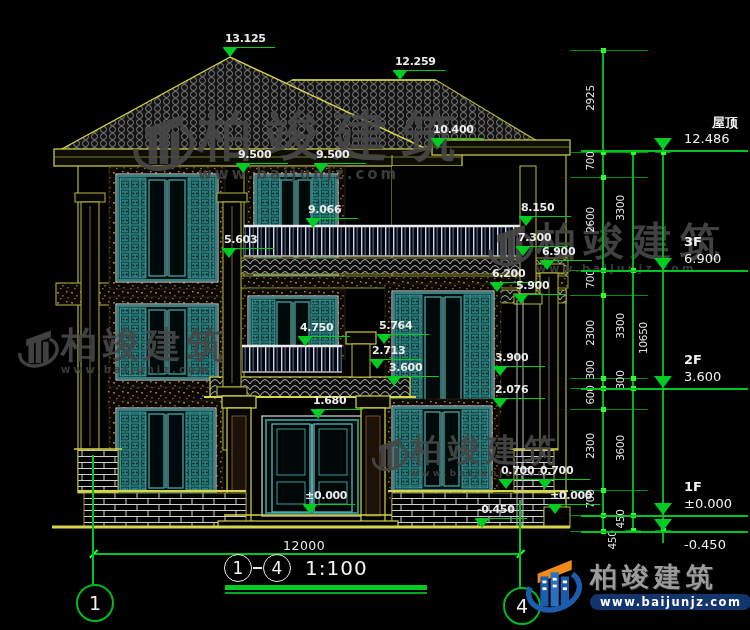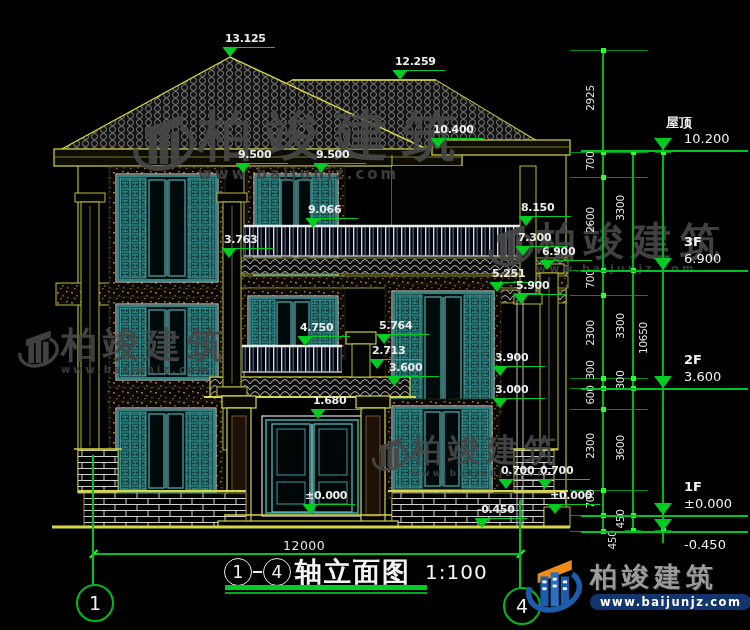--- a/index.html
+++ b/index.html
@@ -388,22 +388,22 @@
       <div class="tickln" style="left: 655px; width: 16px; top: 152px;"></div>
       <div class="tickdot" style="left: 660.5px; top: 150px;"></div>
       <div class="tickln" style="left: 655px; width: 16px; top: 530px;"></div>
       <div class="tickdot" style="left: 660.5px; top: 528px;"></div>
       <div class="chlab" style="left: 613px; top: 332px;">10650</div>
     </div>
   <div class="layer" id="levels-layer">
       <div class="lv">
         <div class="ln" style="left: 581px; top: 150px; width: 167px;"></div>
         <div class="tri" style="left: 654px; top: 138px;"></div>
-        <div class="nm" style="left: 666px; top: 114px;">屋顶</div>
-        <div class="vl" style="left: 684px; top: 131px;">10.200</div>
+        <div class="nm" style="left: 712px; top: 114px;">屋顶</div>
+        <div class="vl" style="left: 684px; top: 131px;">12.486</div>
       </div>
       <div class="lv">
         <div class="ln" style="left: 581px; top: 270px; width: 167px;"></div>
         <div class="tri" style="left: 654px; top: 258px;"></div>
         <div class="nm" style="left: 684px; top: 234px;">3F</div>
         <div class="vl" style="left: 684px; top: 251px;">6.900</div>
       </div>
       <div class="lv">
         <div class="ln" style="left: 581px; top: 388px; width: 167px;"></div>
         <div class="tri" style="left: 654px; top: 376px;"></div>
@@ -459,31 +459,31 @@
   <div class="tx">8.150</div>
       </div>
       <div class="em" style="left: 523px; top: 256px;">
         <div class="ln" style="width:52px;"></div>
   <div class="tri"></div>
   <div class="tx">7.300</div>
       </div>
       <div class="em" style="left: 229px; top: 258px;">
         <div class="ln" style="width:52px;"></div>
   <div class="tri"></div>
-  <div class="tx">3.763</div>
+  <div class="tx">5.603</div>
       </div>
       <div class="em" style="left: 547px; top: 270px;">
         <div class="ln" style="width:52px;"></div>
   <div class="tri"></div>
   <div class="tx">6.900</div>
       </div>
       <div class="em" style="left: 497px; top: 292px;">
         <div class="ln" style="width:52px;"></div>
   <div class="tri"></div>
-  <div class="tx">5.251</div>
+  <div class="tx">6.200</div>
       </div>
       <div class="em" style="left: 521px; top: 304px;">
         <div class="ln" style="width:52px;"></div>
   <div class="tri"></div>
   <div class="tx">5.900</div>
       </div>
       <div class="em" style="left: 384px; top: 344px;">
         <div class="ln" style="width:52px;"></div>
   <div class="tri"></div>
   <div class="tx">5.764</div>
@@ -504,21 +504,21 @@
   <div class="tx">3.900</div>
       </div>
       <div class="em" style="left: 394px; top: 386px;">
         <div class="ln" style="width:52px;"></div>
   <div class="tri"></div>
   <div class="tx">3.600</div>
       </div>
       <div class="em" style="left: 500px; top: 408px;">
         <div class="ln" style="width:52px;"></div>
   <div class="tri"></div>
-  <div class="tx">3.000</div>
+  <div class="tx">2.076</div>
       </div>
       <div class="em" style="left: 318px; top: 419px;">
         <div class="ln" style="width:52px;"></div>
   <div class="tri"></div>
   <div class="tx">1.680</div>
       </div>
       <div class="em" style="left: 506px; top: 489px;">
         <div class="ln" style="width:52px;"></div>
   <div class="tri"></div>
   <div class="tx">0.700</div>
@@ -559,21 +559,20 @@
   </div>
 
   <div id="titleblock">
     <div class="tbub">
       <span>1</span>
     </div>
     <div class="tdash"></div>
     <div class="tbub">
       <span>4</span>
     </div>
-    <div id="ttext">轴立面图</div>
     <div id="tscale">1:100</div>
   </div>
   <div id="uline1"></div>
   <div id="uline2"></div>
 
   <div id="logo">
     <svg width="60" height="62" viewBox="0 0 44 44">
       <ellipse cx="22" cy="25" rx="19" ry="14" fill="none" stroke="#1b5cad" stroke-width="4" transform="rotate(-18 22 25)" stroke-dasharray="60 36"></ellipse>
       <polygon points="10,13 35,3 35,10 10,20" fill="#ef8b17"></polygon>
       <rect x="12" y="15" width="6" height="22" fill="#1b5cad"></rect>

